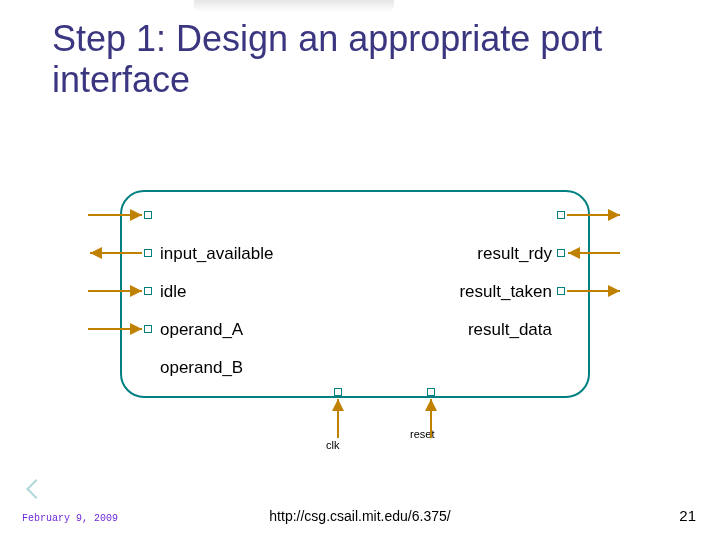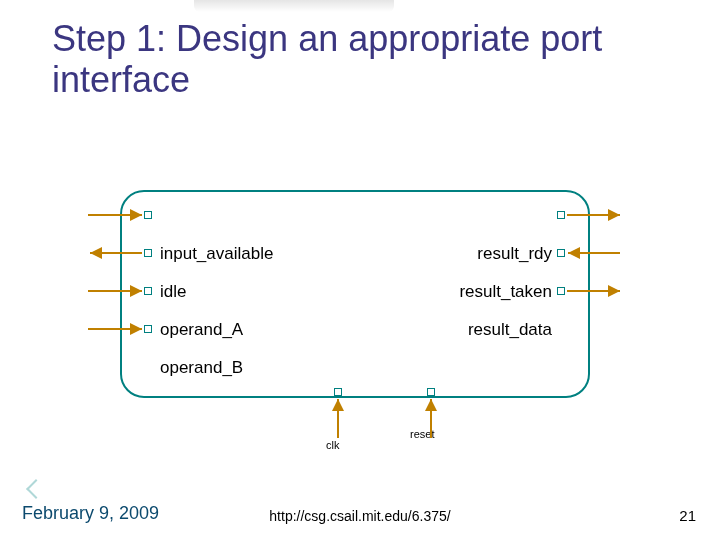--- a/index.html
+++ b/index.html
@@ -65,23 +65,23 @@
   .clk-label, .reset-label {
     position: absolute;
     font-family: Verdana, Geneva, sans-serif;
     font-size: 11px;
     color: #000;
   }
   .footer-date {
     position: absolute;
     left: 22px;
     bottom: 16px;
-    font-size: 18px;
-    color: #0c4a6e;
-    font-family: Liberation Sans, sans-serif;
+    font-size: 10px;
+    color: #6d28d9;
+    font-family: Liberation Mono, monospace;
   }
   .footer-url {
     position: absolute;
     left: 50%;
     transform: translateX(-50%);
     bottom: 16px;
     font-size: 14px;
     color: #000;
     font-family: Verdana, Geneva, sans-serif;
     margin-top: 7px;

